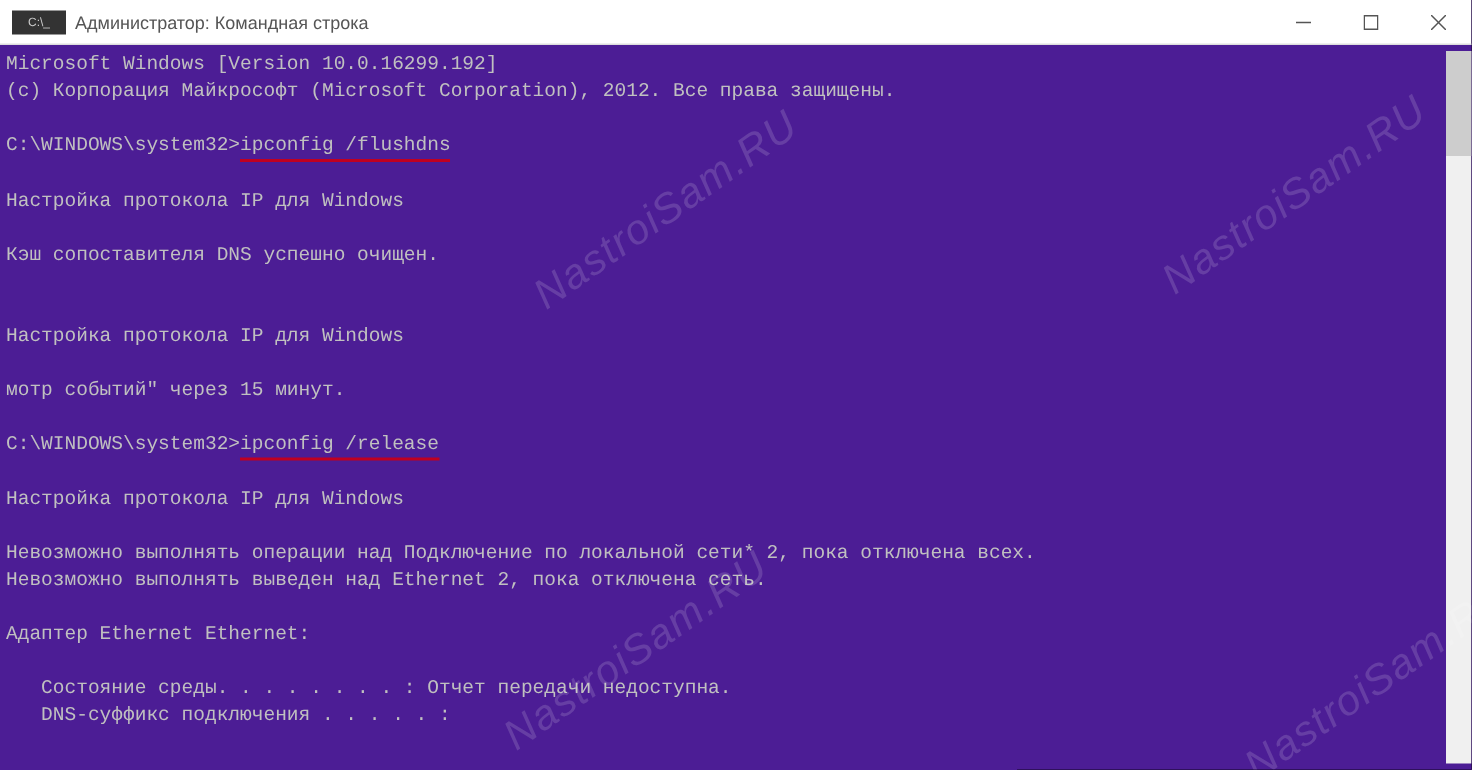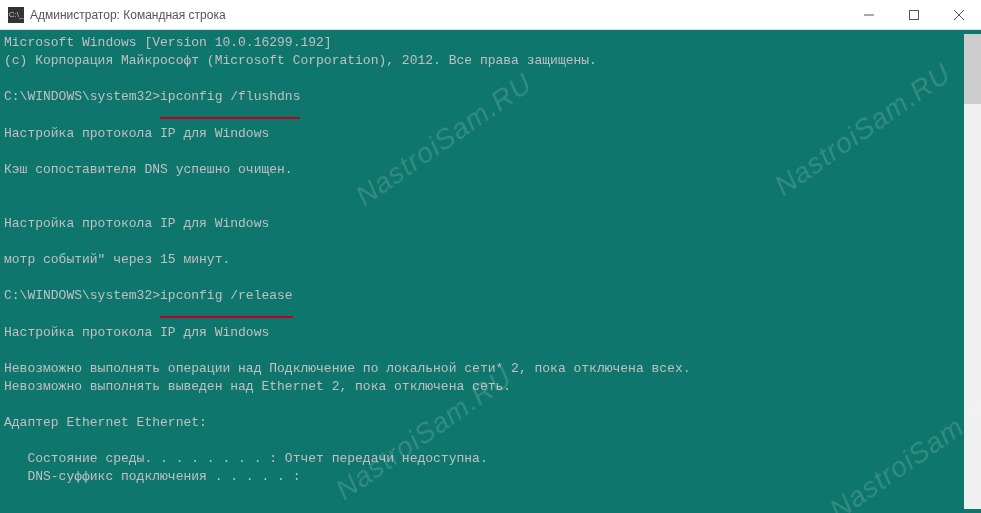--- a/index.html
+++ b/index.html
@@ -1,27 +1,27 @@
 <!DOCTYPE html>
 <html><head>
   <meta charset="utf-8">
   <style>
     *{margin:0;padding:0;box-sizing:border-box}
     body{width:981px;height:513px;background:#000;font-family:Consolas,'Courier New',monospace;font-size:13px;overflow:hidden;position:relative}
     .titlebar{height:30px;background:#fff;display:flex;align-items:center;border-bottom:1px solid #ddd}
-    .app-icon{width:16px;height:16px;background:#333;margin:0 6px 0 8px;display:flex;align-items:center;justify-content:center;color:#ccc;font-size:8px;font-family:Arial}
+    .app-icon{width:36px;height:16px;background:#333;margin:0 6px 0 8px;display:flex;align-items:center;justify-content:center;color:#ccc;font-size:8px;font-family:Arial}
     .title{flex:1;font-family:Liberation Sans, sans-serif;font-size:12px;color:#555}
     .win-buttons{display:flex;height:100%}
     .win-btn{width:45px;height:100%;display:flex;align-items:center;justify-content:center;color:#666;font-family:Arial}
-    .term{height:calc(100% - 30px);background:#0f766e;color:#c0c0c0;padding:4px 0 4px 4px;line-height:1.4;position:relative;display:flex}
+    .term{height:calc(100% - 30px);background:#4c1d95;color:#c0c0c0;padding:4px 0 4px 4px;line-height:1.4;position:relative;display:flex}
     .term-inner{flex:1;overflow:hidden}
     .scrollbar{width:17px;background:#f0f0f0;position:relative}
     .scrollbar-thumb{position:absolute;top:0;left:0;right:0;height:70px;background:#cdcdcd}
     .line{white-space:pre;min-height:18px}
-    .underline{border-bottom:2px solid #c00020;padding-bottom:13px}
+    .underline{border-bottom:2px solid #c00020;padding-bottom:2px}
     .watermark{position:absolute;font-family:Arial,sans-serif;font-size:28px;font-style:italic;font-weight:500;color:rgba(255,255,255,.15);transform:rotate(-35deg);pointer-events:none;letter-spacing:1px}
     .wm1{top:90px;left:340px}
     .wm2{top:80px;right:15px}
     .wm3{bottom:60px;left:320px}
     .wm4{bottom:40px;right:-40px}
   </style>
 </head>
 <body>
 
 <div class="titlebar">

